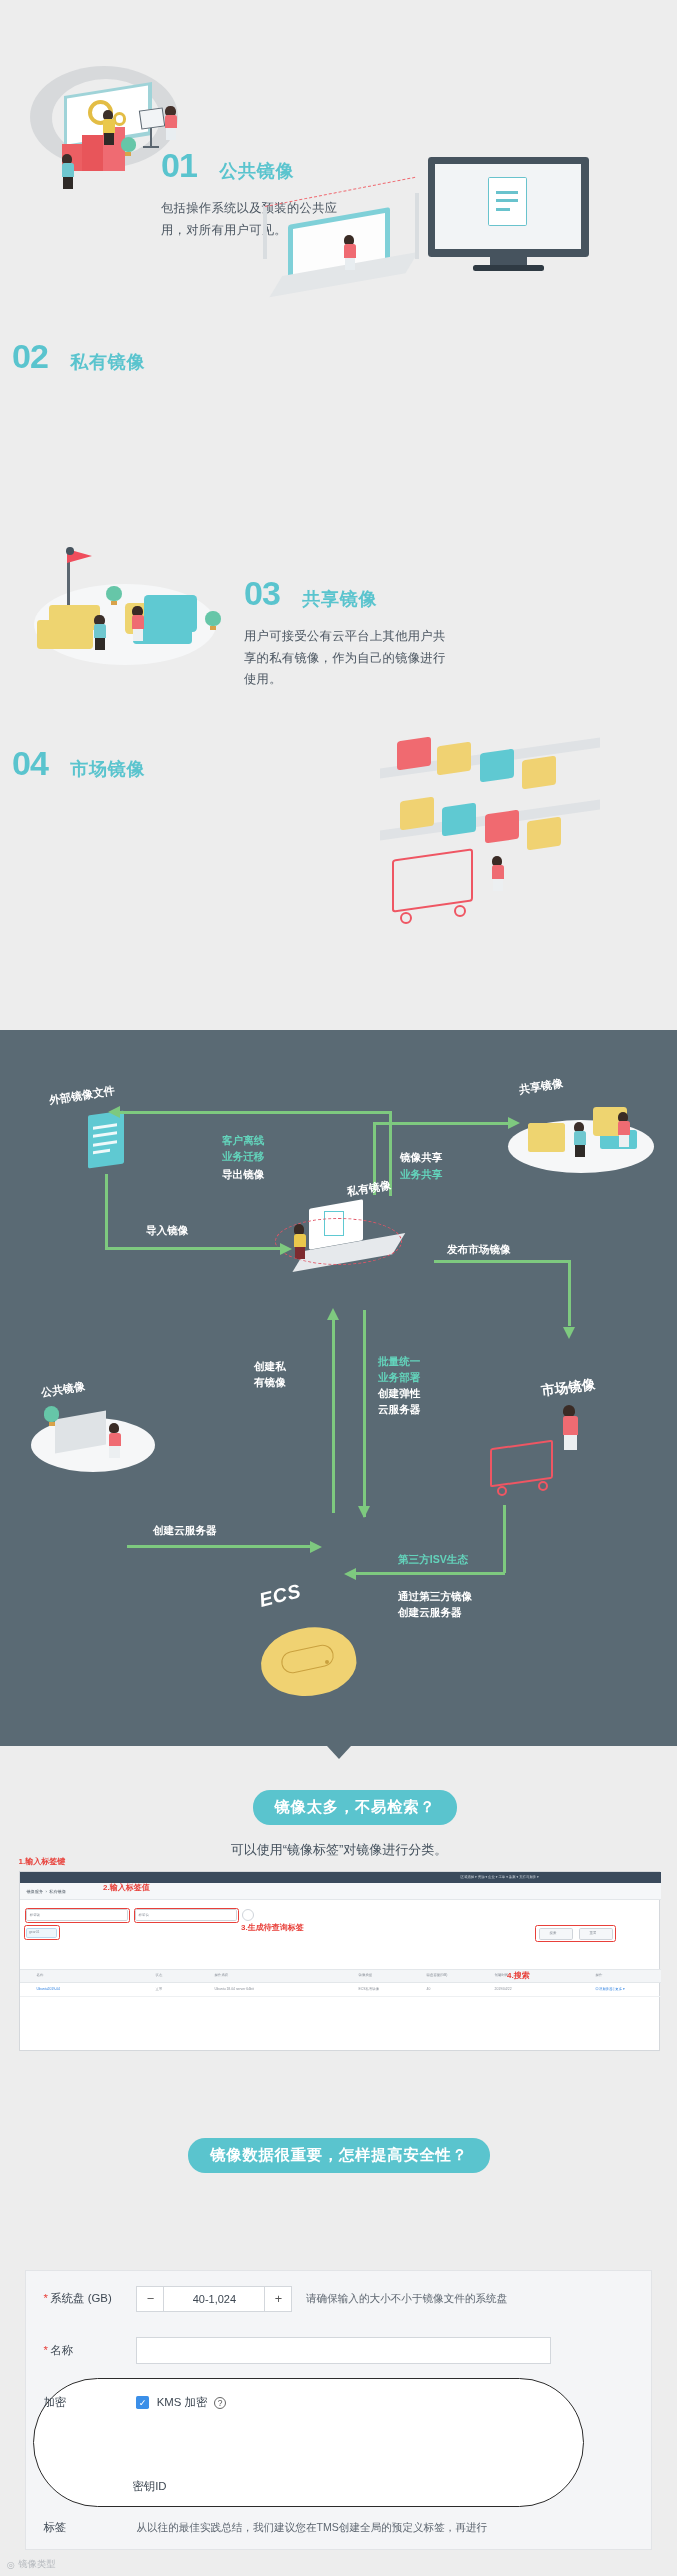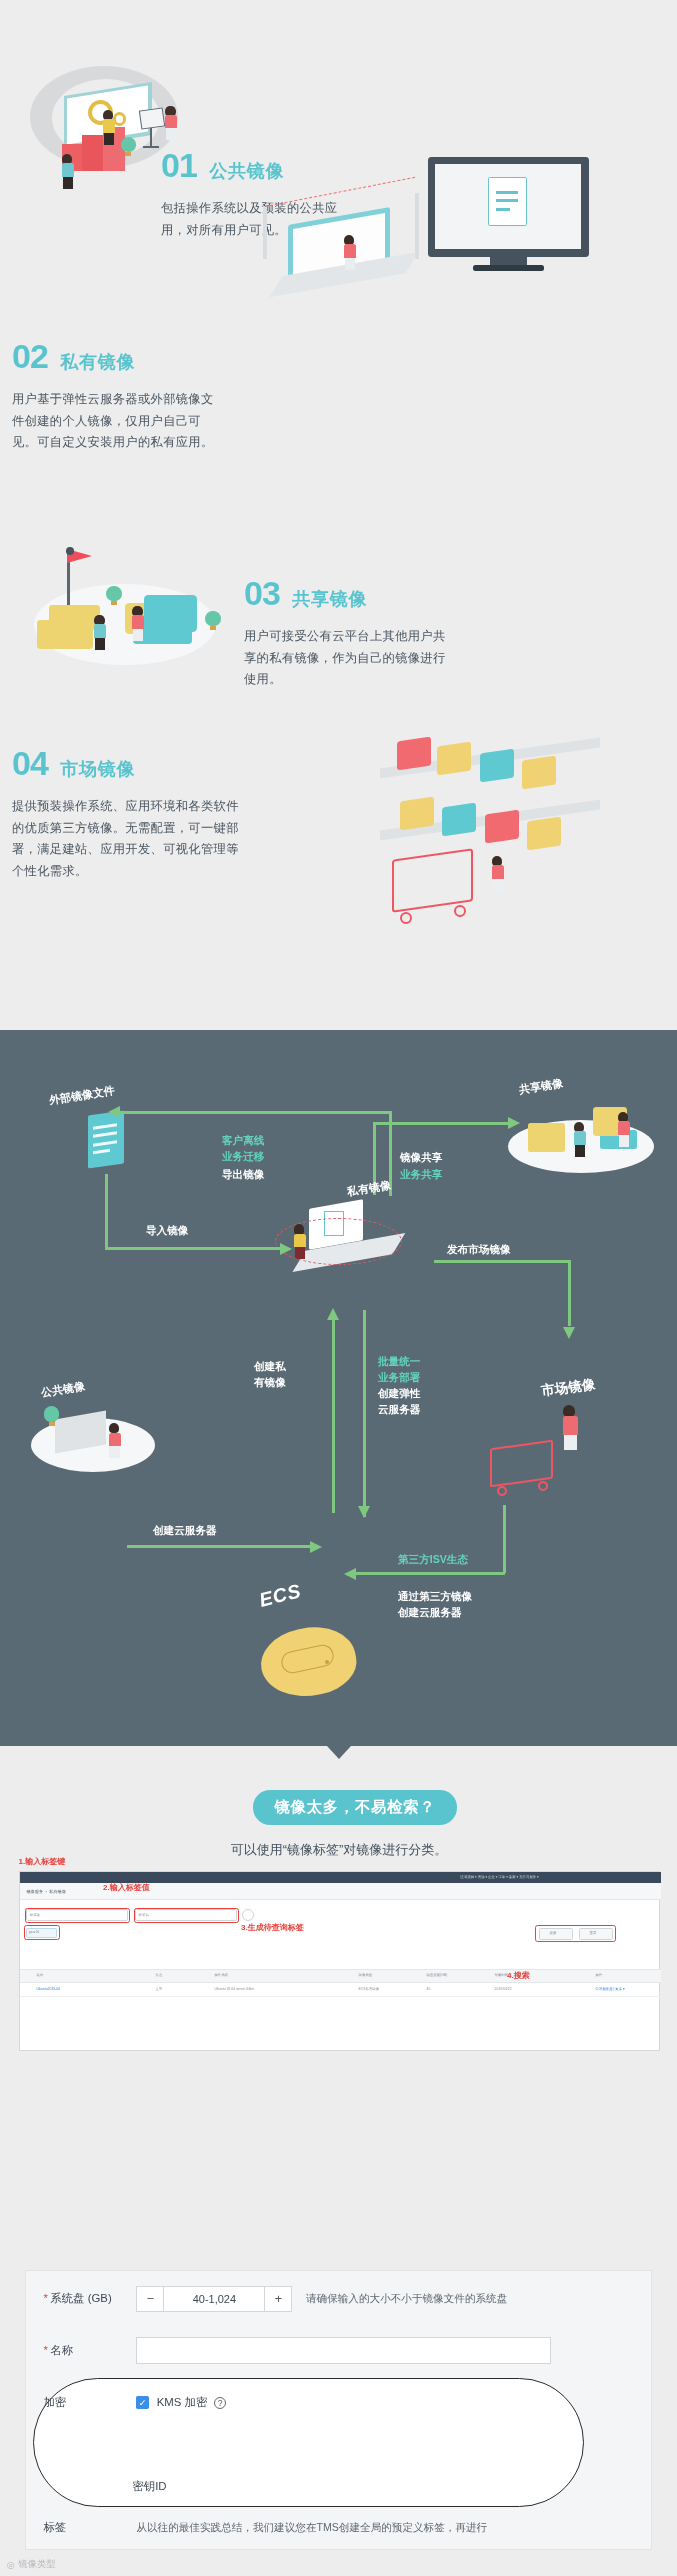--- a/index.html
+++ b/index.html
@@ -17,21 +17,21 @@
     background:#41505c; border-radius:0 29px 29px 0;
     display:flex; align-items:center; padding-left:25.4px;
   }
   .title-banner span { color:#fff; font-size:22px; font-weight:bold; letter-spacing:1.7px; }
 
   .num { font-size:34px; font-weight:bold; color:#5ac4ce; line-height:1; letter-spacing:-0.8px; }
   .item-title { font-size:18px; font-weight:bold; color:#5ac4ce; letter-spacing:0.8px; }
   .desc { font-size:12.3px; color:#4a5560; line-height:1.75; letter-spacing:0.3px; }
 
   .blk { position:absolute; }
-  .blk .head { display:flex; align-items:baseline; gap:12px; }
+  .blk .head { display:flex; align-items:baseline; gap:22px; }
 
   
   .cloudshape { position:absolute; border-radius:50%; }
   .balloon { position:absolute; width:15.3px; height:18.6px; }
   .balloon .b { width:15.3px; height:15.3px; border-radius:50% 50% 45% 45%; background:#66c6a8; }
   .balloon .k { width:6px; height:4.2px; background:#d8a24a; margin:0 auto; }
   .person { position:absolute; }
   .ph { width:10.2px; height:10.2px; border-radius:50% 50% 40% 40%; background:#3c2f2a; }
   .pb { width:12px; height:13.6px; background:#6fc7cf; margin-top:-0.8px; border-radius:2.5px 2.5px 0 0;}
   .pl { width:10.2px; height:12px; background:#2f2a27; margin:0 auto; }
@@ -138,21 +138,20 @@
         <span class="item-title">公共镜像</span>
       </div>
       <div class="desc" style="margin-top:15.3px;width:195px;">包括操作系统以及预装的公共应用，对所有用户可见。</div>
     </div>
 
     <div class="blk" style="left:12px;top:339px;width:297px;">
       <div class="head">
         <span class="num">02</span>
         <span class="item-title">私有镜像</span>
       </div>
-      <div class="desc" style="margin-top:15.3px;width:212px;">用户基于弹性云服务器或外部镜像文件创建的个人镜像，仅用户自己可见。可自定义安装用户的私有应用。</div>
     </div>
 
     <div style="position:absolute;left:254px;top:157px;width:415px;height:165px;">
       <div style="position:absolute;left:174px;top:0;width:161px;height:100px;background:#46535e;border-radius:3.4px;"></div>
       <div style="position:absolute;left:181px;top:6.8px;width:146px;height:85px;background:#f2f4f6;"></div>
       <div style="position:absolute;left:234px;top:20.3px;width:39px;height:49px;background:#fff;border:1.7px solid #69c3cd;border-radius:1.7px;"></div>
       <div style="position:absolute;left:242px;top:34px;width:22px;height:3.4px;background:#69c3cd;"></div>
       <div style="position:absolute;left:242px;top:42px;width:22px;height:3.4px;background:#69c3cd;"></div>
       <div style="position:absolute;left:242px;top:51px;width:13.6px;height:3.4px;background:#69c3cd;"></div>
       <div style="position:absolute;left:236px;top:100px;width:37px;height:8.5px;background:#46535e;"></div>
@@ -206,21 +205,20 @@
         <span class="item-title">共享镜像</span>
       </div>
       <div class="desc" style="margin-top:15.3px;width:212px;">用户可接受公有云平台上其他用户共享的私有镜像，作为自己的镜像进行使用。</div>
     </div>
 
     <div class="blk" style="left:12px;top:746px;width:297px;">
       <div class="head">
         <span class="num">04</span>
         <span class="item-title">市场镜像</span>
       </div>
-      <div class="desc" style="margin-top:15.3px;width:229px;">提供预装操作系统、应用环境和各类软件的优质第三方镜像。无需配置，可一键部署，满足建站、应用开发、可视化管理等个性化需求。</div>
     </div>
 
     <div style="position:absolute;left:356px;top:746px;width:314px;height:195px;">
       <div style="position:absolute;left:24px;top:6.8px;width:220px;height:10.2px;background:#dfe2e5;transform:skewY(-8deg);"></div>
       <div style="position:absolute;left:41px;top:-6.8px;width:34px;height:29px;background:#f06a70;border-radius:3.4px;transform:skewY(-8deg);"></div>
       <div style="position:absolute;left:81px;top:-1.7px;width:34px;height:29px;background:#f0d272;border-radius:3.4px;transform:skewY(-8deg);"></div>
       <div style="position:absolute;left:124px;top:5.1px;width:34px;height:29px;background:#5fc9d2;border-radius:3.4px;transform:skewY(-8deg);"></div>
       <div style="position:absolute;left:166px;top:12px;width:34px;height:29px;background:#f0d272;border-radius:3.4px;transform:skewY(-8deg);"></div>
       <div style="position:absolute;left:24px;top:69px;width:220px;height:10.2px;background:#dfe2e5;transform:skewY(-8deg);"></div>
       <div style="position:absolute;left:44px;top:53px;width:34px;height:29px;background:#f0d272;border-radius:3.4px;transform:skewY(-8deg);"></div>
@@ -409,20 +407,23 @@
     </div>
 
     <div class="redlbl" style="left:18.6px;top:110px;">1.输入标签键</div>
     <div class="redlbl" style="left:103px;top:136px;">2.输入标签值</div>
     <div class="redlbl" style="left:241px;top:176px;">3.生成待查询标签</div>
     <div class="redlbl" style="left:507px;top:224px;">4.搜索</div>
   </div>
 
   <div class="sec-sec">
 
+    <div style="position:absolute;left:0;top:53px;width:678px;text-align:center;">
+      <span class="pill">镜像数据很重要，怎样提高安全性？</span>
+    </div>
     <div class="sub" style="position:absolute;left:0;top:103px;width:678px;white-space:pre-line;"></div>
 
     <div class="form">
 
       <div class="frow" style="left:17px;top:15.3px;">
         <div class="flabel">
           <span class="star">*</span><span>系统盘 (GB)</span>
         </div>
         <div class="stepper">
           <div class="sbtn">−</div>

